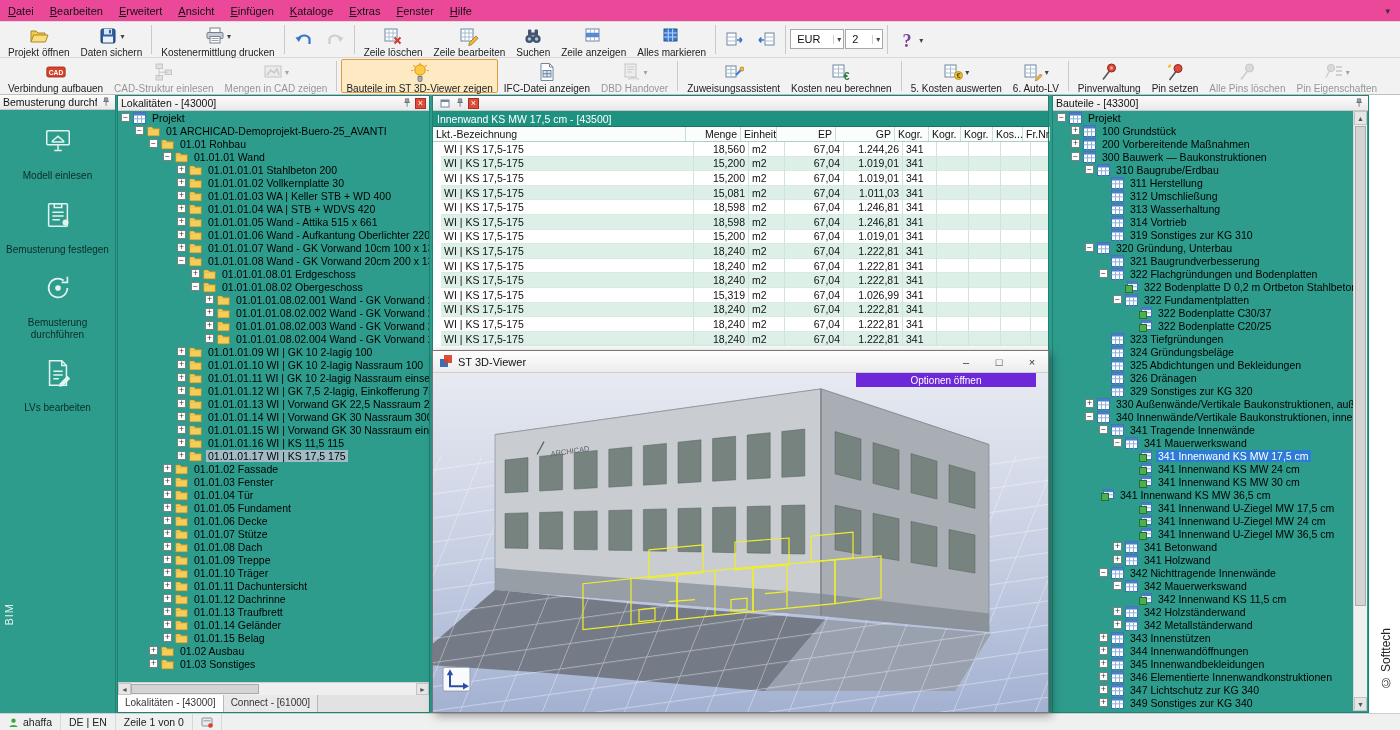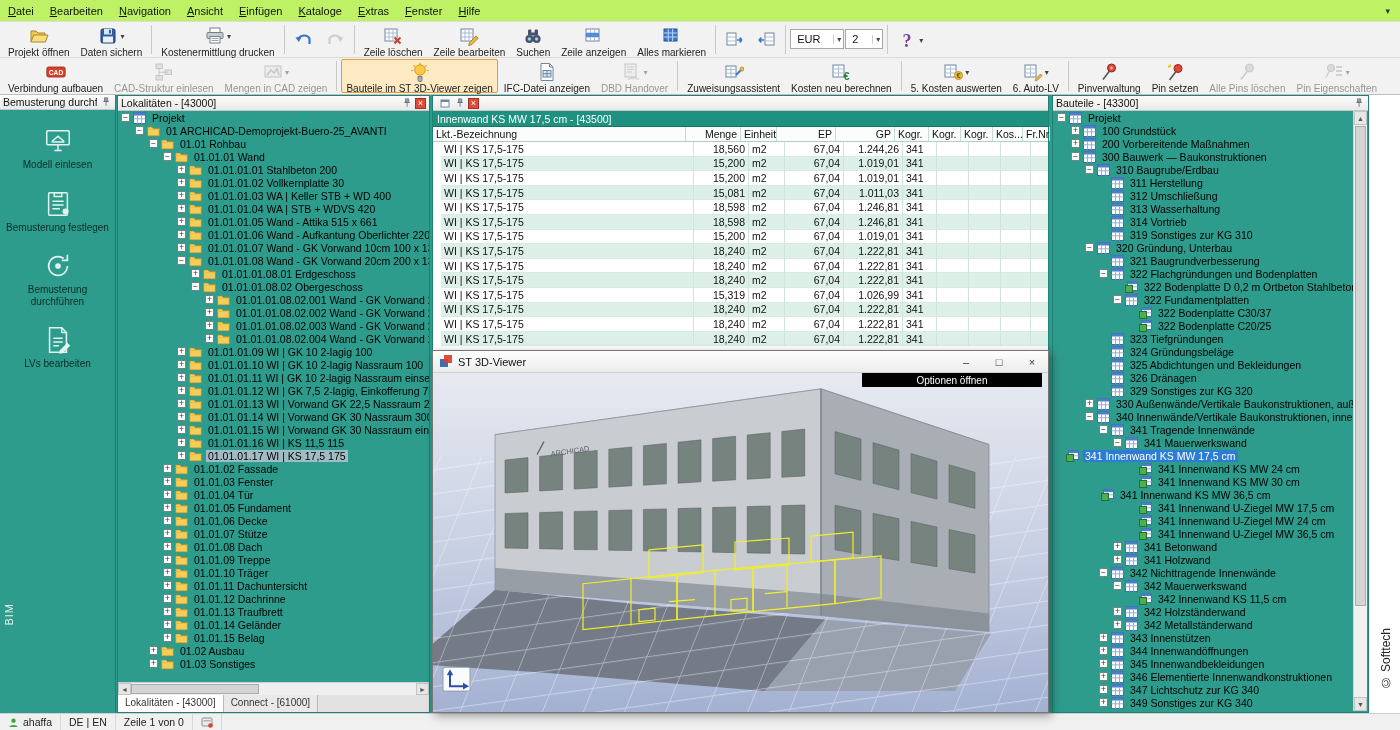--- a/index.html
+++ b/index.html
@@ -1,20 +1,20 @@
 <!DOCTYPE html>
 <html><head>
 <meta charset="utf-8">
 <style>
   *{margin:0;padding:0;box-sizing:border-box;}
   html,body{width:1400px;height:730px;overflow:hidden;}
   body{font-family:"Liberation Sans",sans-serif;background:#2E9C8C;position:relative;font-size:11px;color:#111;}
 
   
-  #menubar{position:absolute;left:0;top:0;right:0;height:22px;background:#bef264;border-bottom:1px solid #DCDCDC;display:flex;align-items:center;}
+  #menubar{position:absolute;left:0;top:0;right:0;height:22px;background:#ec4899;border-bottom:1px solid #DCDCDC;display:flex;align-items:center;}
   #menu-items{display:flex;align-items:center;height:100%;}
   .menu-item{padding:3px 8px;font-size:11px;cursor:default;}
   .menu-item::first-letter{text-decoration:underline;}
   .menu-more{margin-left:auto;padding-right:10px;font-size:9px;color:#333;}
 
   
   .toolbar{position:absolute;left:0;right:0;background:#F2F2F2;display:flex;align-items:stretch;padding:1px 3px;gap:1px;}
   #toolbar1{top:22px;height:36px;border-bottom:1px solid #D8D8D8;}
   #toolbar2{top:58px;height:37px;border-bottom:1px solid #BFBFBF;}
   .tbtn{display:flex;flex-direction:column;align-items:center;justify-content:flex-start;padding:2px 4px 1px 4px;border:1px solid transparent;border-radius:2px;min-width:28px;}
@@ -35,21 +35,21 @@
   .panel-head{height:15px;background:linear-gradient(#FCFCFC,#E9E9E9);border-bottom:1px solid #C8C8C8;display:flex;align-items:center;font-size:10.5px;padding:0 3px;color:#111;flex:none;}
   .ph-title{flex:1;white-space:nowrap;overflow:hidden;}
   .ph-ico{width:13px;height:12px;margin-left:2px;display:flex;align-items:center;justify-content:center;}
   .ph-close{width:11px;height:11px;background:#E04A38;border:1px solid #A33224;color:#fff;font-size:9px;line-height:9px;text-align:center;margin-left:2px;}
 
   
   #sidebar{position:absolute;left:0;top:95px;bottom:17px;width:116px;background:#2E9C8C;border-right:1px solid #1E8172;display:flex;flex-direction:column;}
   .sb-tab{height:15px;display:flex;align-items:center;justify-content:center;font-size:10.5px;background:linear-gradient(#F7F7F7,#E2E2E2);border-bottom:1px solid #CFCFCF;color:#222;}
   .sb-tab.active{background:#FFF;}
   #sb-actions{padding:16px 2px;display:flex;flex-direction:column;gap:18px;align-items:center;}
-  .sb-action{display:flex;flex-direction:column;align-items:center;gap:3px;width:100%;}
+  .sb-action{display:flex;flex-direction:column;align-items:center;gap:14px;width:100%;}
   .sb-aicon svg{width:30px;height:30px;display:block;}
   .sb-alabel{font-size:10px;color:#0A2C26;text-align:center;line-height:1.15;max-width:108px;}
   #bimtab{position:absolute;left:1px;top:488px;width:16px;height:62px;display:flex;align-items:center;justify-content:center;}
   #bimtab span{writing-mode:vertical-rl;transform:rotate(180deg);font-size:11px;color:#DFF2EC;letter-spacing:1px;}
 
   
   #panel-loc{position:absolute;left:117px;top:95px;bottom:17px;width:313px;background:#2E9C8C;border:1px solid #1E8172;display:flex;flex-direction:column;}
   #panel-comp{position:absolute;left:1052px;top:95px;bottom:17px;width:317px;background:#2E9C8C;border:1px solid #1E8172;}
   .tree{overflow:hidden;}
   #locTree{flex:1;}
@@ -88,40 +88,40 @@
   .tr.even{background:#DCF0E8;}
   .td{border-right:1px solid #CFE4DC;border-bottom:1px solid #D8EAE2;padding:0 3px;display:flex;align-items:center;overflow:hidden;white-space:nowrap;flex:none;}
   .td.ar{justify-content:flex-end;}
 
   
   #viewer{position:absolute;left:432px;top:350px;width:617px;height:363px;background:#fff;border:1px solid #777;box-shadow:3px 3px 9px rgba(0,0,0,.35);z-index:40;display:flex;flex-direction:column;}
   .v-title{height:22px;background:linear-gradient(#FEFEFE,#ECECEC);border-bottom:1px solid #CFCFCF;display:flex;align-items:center;padding:0 2px 0 6px;font-size:11px;gap:5px;flex:none;}
   .v-title .t{flex:1;}
   .v-ctrl{width:28px;height:18px;display:flex;align-items:center;justify-content:center;font-size:11px;color:#333;}
   .v-body{flex:1;position:relative;overflow:hidden;}
-  .v-options{position:absolute;right:6px;top:0;width:180px;height:14px;background:#000000;color:#fff;font-size:10px;display:flex;align-items:center;justify-content:center;z-index:2;}
+  .v-options{position:absolute;right:12px;top:0;width:180px;height:14px;background:#6d28d9;color:#fff;font-size:10px;display:flex;align-items:center;justify-content:center;z-index:2;}
   #scene{width:100%;height:100%;display:block;}
 
   
   #rightstrip{position:absolute;left:1369px;right:0;top:95px;bottom:17px;background:#FFF;}
   #copyright{position:absolute;right:7px;bottom:24px;writing-mode:vertical-rl;transform:rotate(180deg);font-size:12px;color:#222;}
   #statusbar{position:absolute;left:0;right:0;bottom:0;height:17px;background:#F0F0F0;border-top:1px solid #CFCFCF;display:flex;align-items:center;font-size:10.5px;color:#222;}
   .sb-cell{display:flex;align-items:center;gap:4px;padding:0 8px;border-right:1px solid #D8D8D8;height:100%;}
   .sb-cell svg{display:block;}
 </style>
 </head>
 <body>
 
 <div id="app" data-name="application-window">
 
   <div id="menubar" data-name="menu-bar">
     <div id="menu-items" data-name="menu-bar-items">
         <div class="menu-item" data-name="menu-item-datei">Datei</div>
         <div class="menu-item" data-name="menu-item-bearbeiten">Bearbeiten</div>
-        <div class="menu-item" data-name="menu-item-erweitert">Navigation</div>
+        <div class="menu-item" data-name="menu-item-erweitert">Erweitert</div>
         <div class="menu-item" data-name="menu-item-ansicht">Ansicht</div>
         <div class="menu-item" data-name="menu-item-einfügen">Einfügen</div>
         <div class="menu-item" data-name="menu-item-kataloge">Kataloge</div>
         <div class="menu-item" data-name="menu-item-extras">Extras</div>
         <div class="menu-item" data-name="menu-item-fenster">Fenster</div>
         <div class="menu-item" data-name="menu-item-hilfe">Hilfe</div>
       </div>
     <span class="menu-more" data-name="menu-overflow-chevron-icon">▾</span>
   </div>
 
@@ -1582,21 +1582,21 @@
           <span class="texp" data-name="collapse-icon">−</span>
           <span class="tnicon" data-name="component-group-icon">
             <svg viewBox="0 0 13 12">
               <rect x=".5" y=".5" width="12" height="11" fill="#fff" stroke="#3A6FB5"></rect>
               <rect x=".5" y=".5" width="12" height="3" fill="#4A7FC5"></rect>
               <path d="M.5 6.8h12M4.5 3.5v8M8.5 3.5v8" stroke="#8FB2DC" fill="none"></path>
             </svg>
           </span>
           <span class="tlabeltree" data-name="tree-item-label">341 Mauerwerkswand</span>
         </div>
-        <div class="trow" data-name="tree-item" style="">
+        <div class="trow" data-name="tree-item" style="padding-left: 73px;">
           <span class="texp none" data-name="tree-indent"></span>
           <span class="tnicon" data-name="component-leaf-icon">
             <svg viewBox="0 0 13 12">
               <rect x="2.5" y=".5" width="10" height="9" fill="#fff" stroke="#3A6FB5"></rect>
               <rect x="2.5" y=".5" width="10" height="2.6" fill="#4A7FC5"></rect>
               <path d="M2.5 5.8h10M6 3.1v6.4" stroke="#8FB2DC" fill="none"></path>
               <rect x=".5" y="4.5" width="7" height="7" fill="#4CAF50" stroke="#2A6E2D"></rect>
             </svg>
           </span>
           <span class="tlabeltree sel" data-name="tree-item-label">341 Innenwand KS MW 17,5 cm</span>

